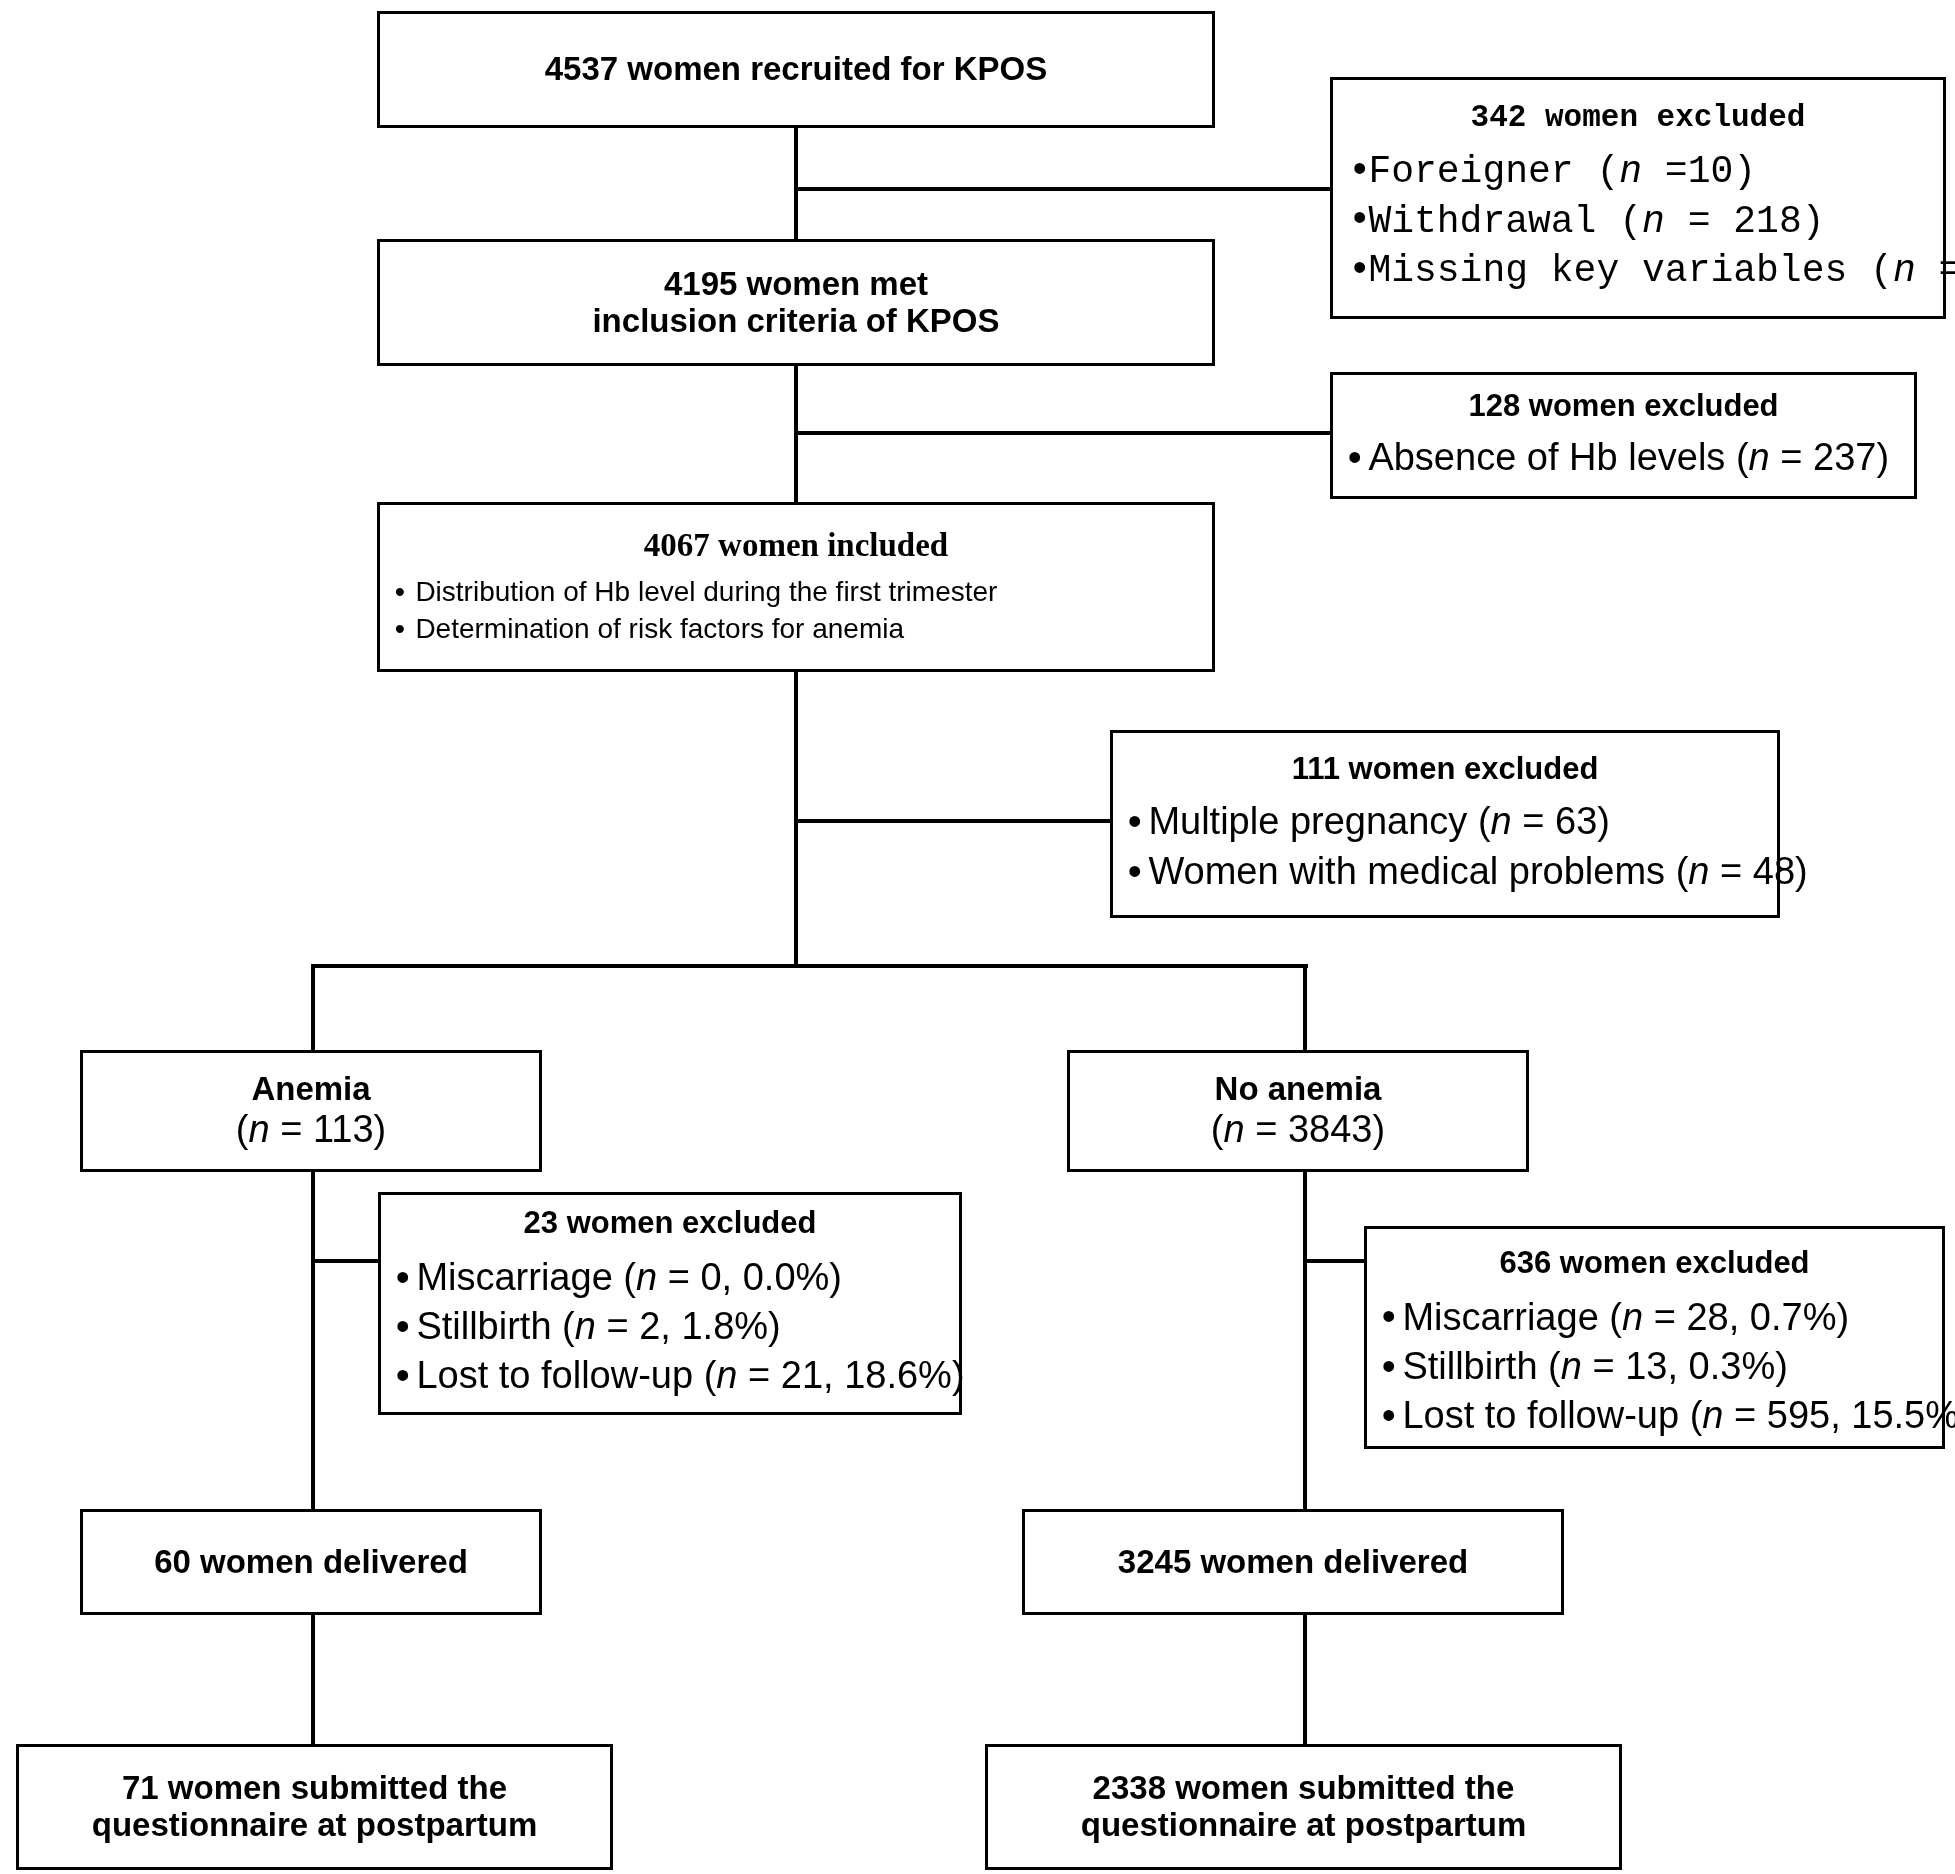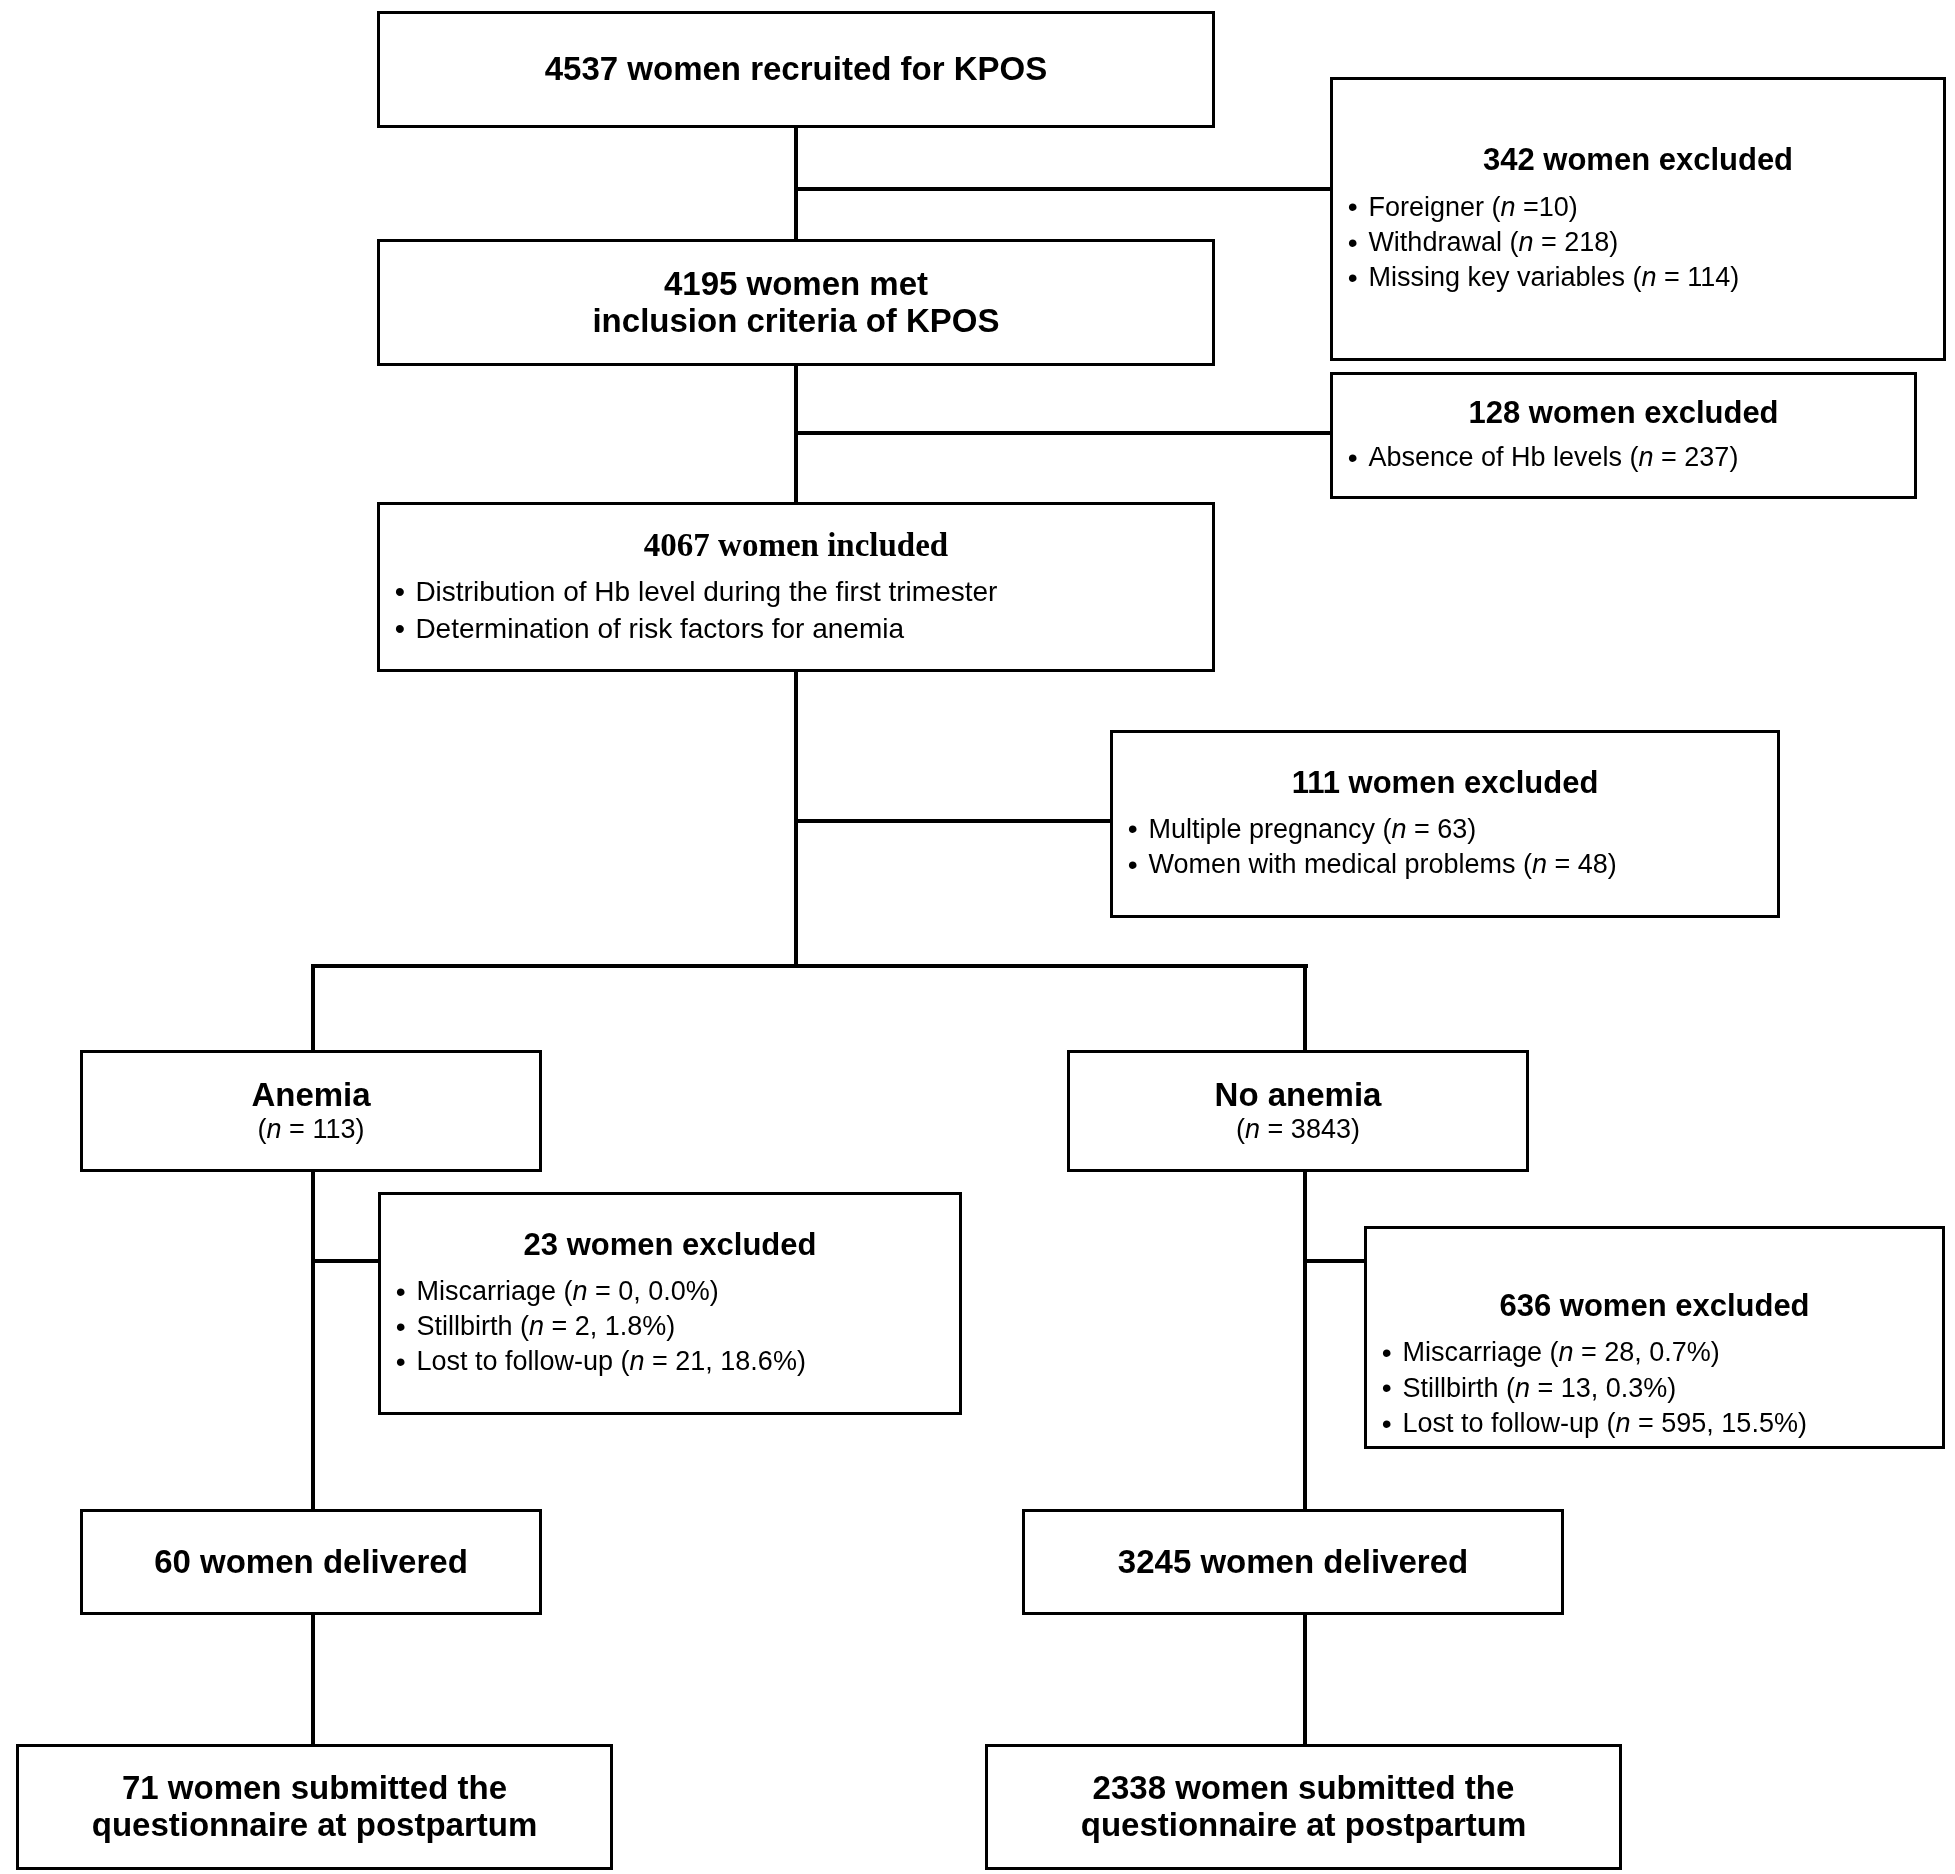--- a/index.html
+++ b/index.html
@@ -14,21 +14,21 @@
   .bullets li::before{content:"\2022";position:absolute;left:7.4px;top:-1.1px;font-size:1.05em;}
   .it{font-style:italic;}
 
   .line{position:absolute;background:#000;}
   .v{width:3.7px;}
   .h{height:3.7px;}
 
   
   .f-xl{font-size:33px;}
   .f-lg{font-size:31px;}
-  .f-md{font-size:27px;}
+  .f-md{font-size:38px;}
   .f-sm{font-size:28px;}
 
   .sub{text-align:center;font-weight:normal;}
 </style>
 </head>
 <body>
 
 <div id="canvas">
 
   <div class="line v" style="left:794px;top:125px;height:116px;"></div>
@@ -56,21 +56,21 @@
   <div class="line h" style="left:1303px;top:1259px;width:65px;"></div>
 
   <div class="line v" style="left:311px;top:1614px;height:130px;"></div>
 
   <div class="line v" style="left:1303px;top:1614px;height:130px;"></div>
 
   <div class="box" style="left:377px;top:10.6px;width:838px;height:117px;">
     <div class="ttl f-xl">4537 women recruited for KPOS</div>
   </div>
 
-  <div class="box" style="left:1330px;top:77px;width:616px;height:284px;padding:5.3px 7.4px;">
+  <div class="box" style="left:1330px;top:77px;width:616px;height:242px;padding:5.3px 7.4px;font-family:Liberation Mono, monospace;">
     <div class="ttl f-lg" style="margin-bottom:11.7px;">342 women excluded</div>
     <ul class="bullets f-md">
       <li><span>Foreigner (</span><span class="it">n</span><span> =10)</span></li>
       <li><span>Withdrawal (</span><span class="it">n</span><span> = 218)</span></li>
       <li><span>Missing key variables (</span><span class="it">n</span><span> = 114)</span></li>
     </ul>
   </div>
 
   <div class="box" style="left:377px;top:239px;width:838px;height:127px;">
     <div class="ttl f-xl">4195 women met</div>

